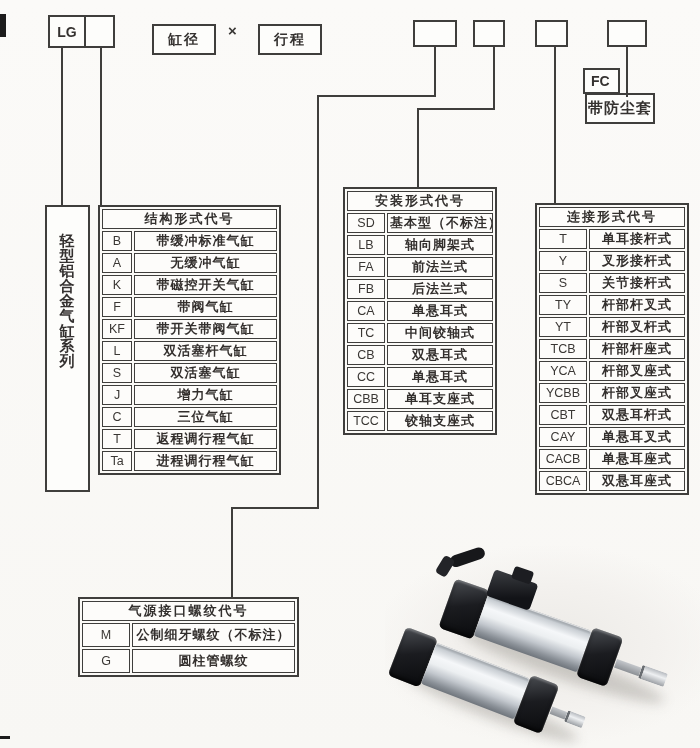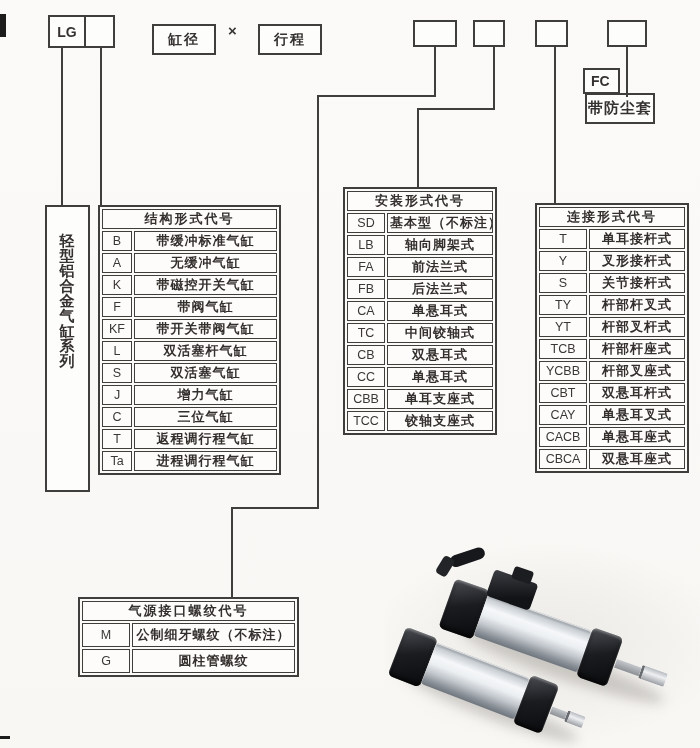--- a/index.html
+++ b/index.html
@@ -243,20 +243,24 @@
         </tr>
         <tr>
           <td class="code">YT</td>
           <td class="desc">杆部叉杆式</td>
         </tr>
         <tr>
           <td class="code">TCB</td>
           <td class="desc">杆部杆座式</td>
         </tr>
         <tr>
+          <td class="code">YCA</td>
+          <td class="desc">杆部叉座式</td>
+        </tr>
+        <tr>
           <td class="code">YCBB</td>
           <td class="desc">杆部叉座式</td>
         </tr>
         <tr>
           <td class="code">CBT</td>
           <td class="desc">双悬耳杆式</td>
         </tr>
         <tr>
           <td class="code">CAY</td>
           <td class="desc">单悬耳叉式</td>

